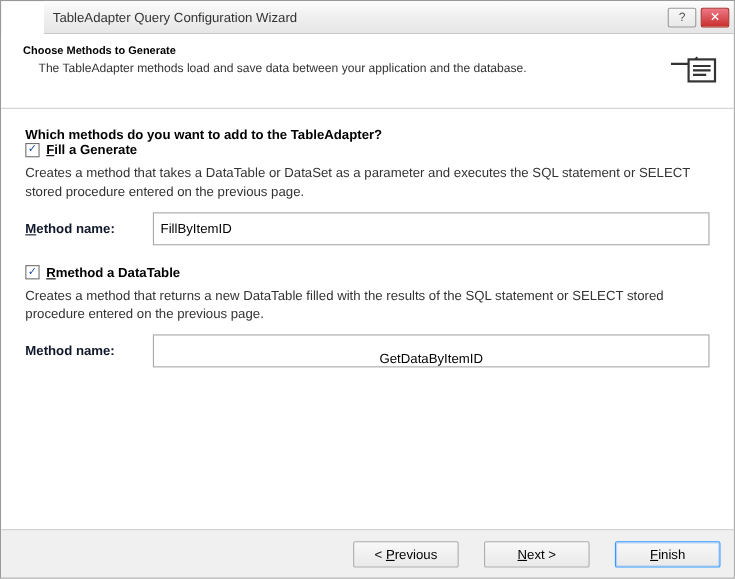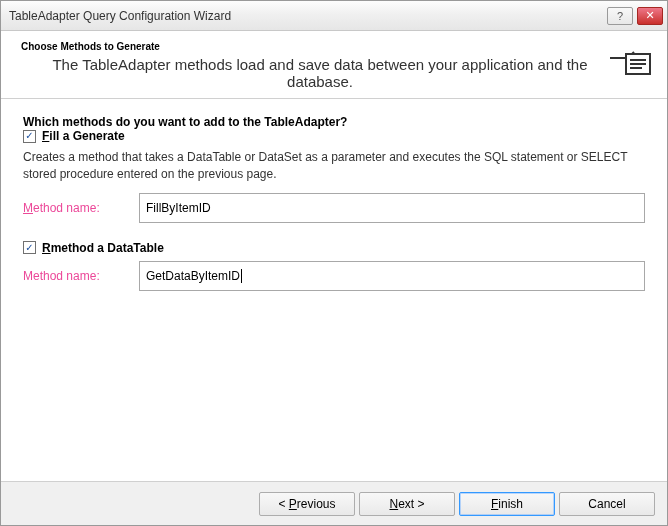--- a/index.html
+++ b/index.html
@@ -14,20 +14,21 @@
     overflow: hidden;
     border: 1px solid #999;
   }
   .titlebar {
     height: 30px;
     background: linear-gradient(#fdfdfd, #f0f0f0 45%, #e6e6e6);
     border-bottom: 1px solid #c8c8c8;
     display: flex;
     align-items: center;
     padding: 0 0 0 8px;
+    margin-left: 39px;
   }
   .titlebar-text {
     flex: 1;
     color: #333;
     font-size: 12px;
   }
   .titlebar-btns { display: flex; gap: 4px; padding-right: 4px; }
   .tb-btn {
     width: 26px; height: 18px;
     border: 1px solid #9a9a9a;
@@ -40,21 +41,21 @@
   .header {
     height: 68px;
     background: #fff;
     border-bottom: 1px solid #d0d0d0;
     display: flex;
     padding: 10px 14px 8px 20px;
     position: relative;
   }
   .header-text { flex:1; }
   .header-title { font-size: 10px; font-weight: bold; color: #000; margin-bottom: 4px; }
-  .header-desc { font-size: 15px; color: #333; padding-left: 14px; text-align: center; }
+  .header-desc { font-size: 11px; color: #333; padding-left: 14px; }
   .header-icon {
     width: 48px; height: 40px;
     display:flex; align-items:center; justify-content:center;
   }
   .content {
     padding: 16px 22px 10px 22px;
     background: #fff;
     height: 382px;
   }
   .prompt { font-weight: bold; color:#000; margin-bottom: 0; font-size: 12px; }
@@ -64,37 +65,37 @@
     border: 1px solid #707070;
     background: #fff;
     margin-right: 6px;
     display:flex; align-items:center; justify-content:center;
     font-size: 10px; line-height: 1; color:#1a4e9e;
   }
   .chk-label { font-weight: bold; color:#000; }
   .chk-label u { text-decoration: underline; }
   .desc { color:#333; margin: 4px 0 10px 0; line-height: 1.4; font-size: 12px; }
   .field-row { display:flex; align-items:center; margin-bottom: 18px; }
-  .field-label-plain { width: 116px; color:#ec4899; }
+  .field-label-plain { width: 116px; color:#0f172a;font-weight:bold; }
   .txt {
     flex:1;
     height: 22px;
     border: 1px solid #a8a8a8;
     background:#fff;
     padding: 14px 6px;
     font-family: inherit;
     font-size: 12px;
     color:#000;
   }
   .footer {
     height: 44px;
     border-top: 1px solid #d0d0d0;
     background: #f0f0f0;
     display:flex; align-items:center; justify-content:flex-end;
-    gap: 4px;
+    gap: 23px;
     padding: 0 12px;
   }
   .btn {
     width: 96px; height: 24px;
     border: 1px solid #adadad;
     background: linear-gradient(#f8f8f8,#e9e9e9);
     font-family: inherit; font-size: 12px;
     color:#000;
     display:flex; align-items:center; justify-content:center;
     border-radius: 2px;
@@ -145,33 +146,33 @@
   <div class="desc">Creates a method that takes a DataTable or DataSet as a parameter and executes the SQL statement or SELECT stored procedure entered on the previous page.</div>
   <div class="field-row">
     <div class="field-label-plain"><u>M</u><span>ethod name:</span></div>
     <input class="txt" type="text" value="FillByItemID" style="">
   </div>
 
   <div class="chk-row">
     <div class="chk">✓</div>
     <div class="chk-label"><u>R</u><span>method a DataTable</span></div>
   </div>
+  <div class="desc">Creates a method that returns a new DataTable filled with the results of the SQL statement or SELECT stored procedure entered on the previous page.</div>
   <div class="field-row">
     <div class="field-label-plain">Method name:</div>
-    <div class="txt" style="display:flex;align-items:center;">
+    <div class="txt" style="display:flex;align-items:center;flex-direction:column;">
         <span>GetDataByItemID</span>
         <span class="cursor-caret"></span>
       </div>
   </div>
 </div>
 
 <div class="footer">
   <div class="btn">
       <span>&lt; <u>P</u>revious</span>
     </div>
   <div class="btn">
       <span><u>N</u>ext &gt;</span>
     </div>
   <div class="btn default">
       <span><u>F</u>inish</span>
     </div>
-  <div class="btn">Cancel</div>
 </div>
 
 </body></html>

